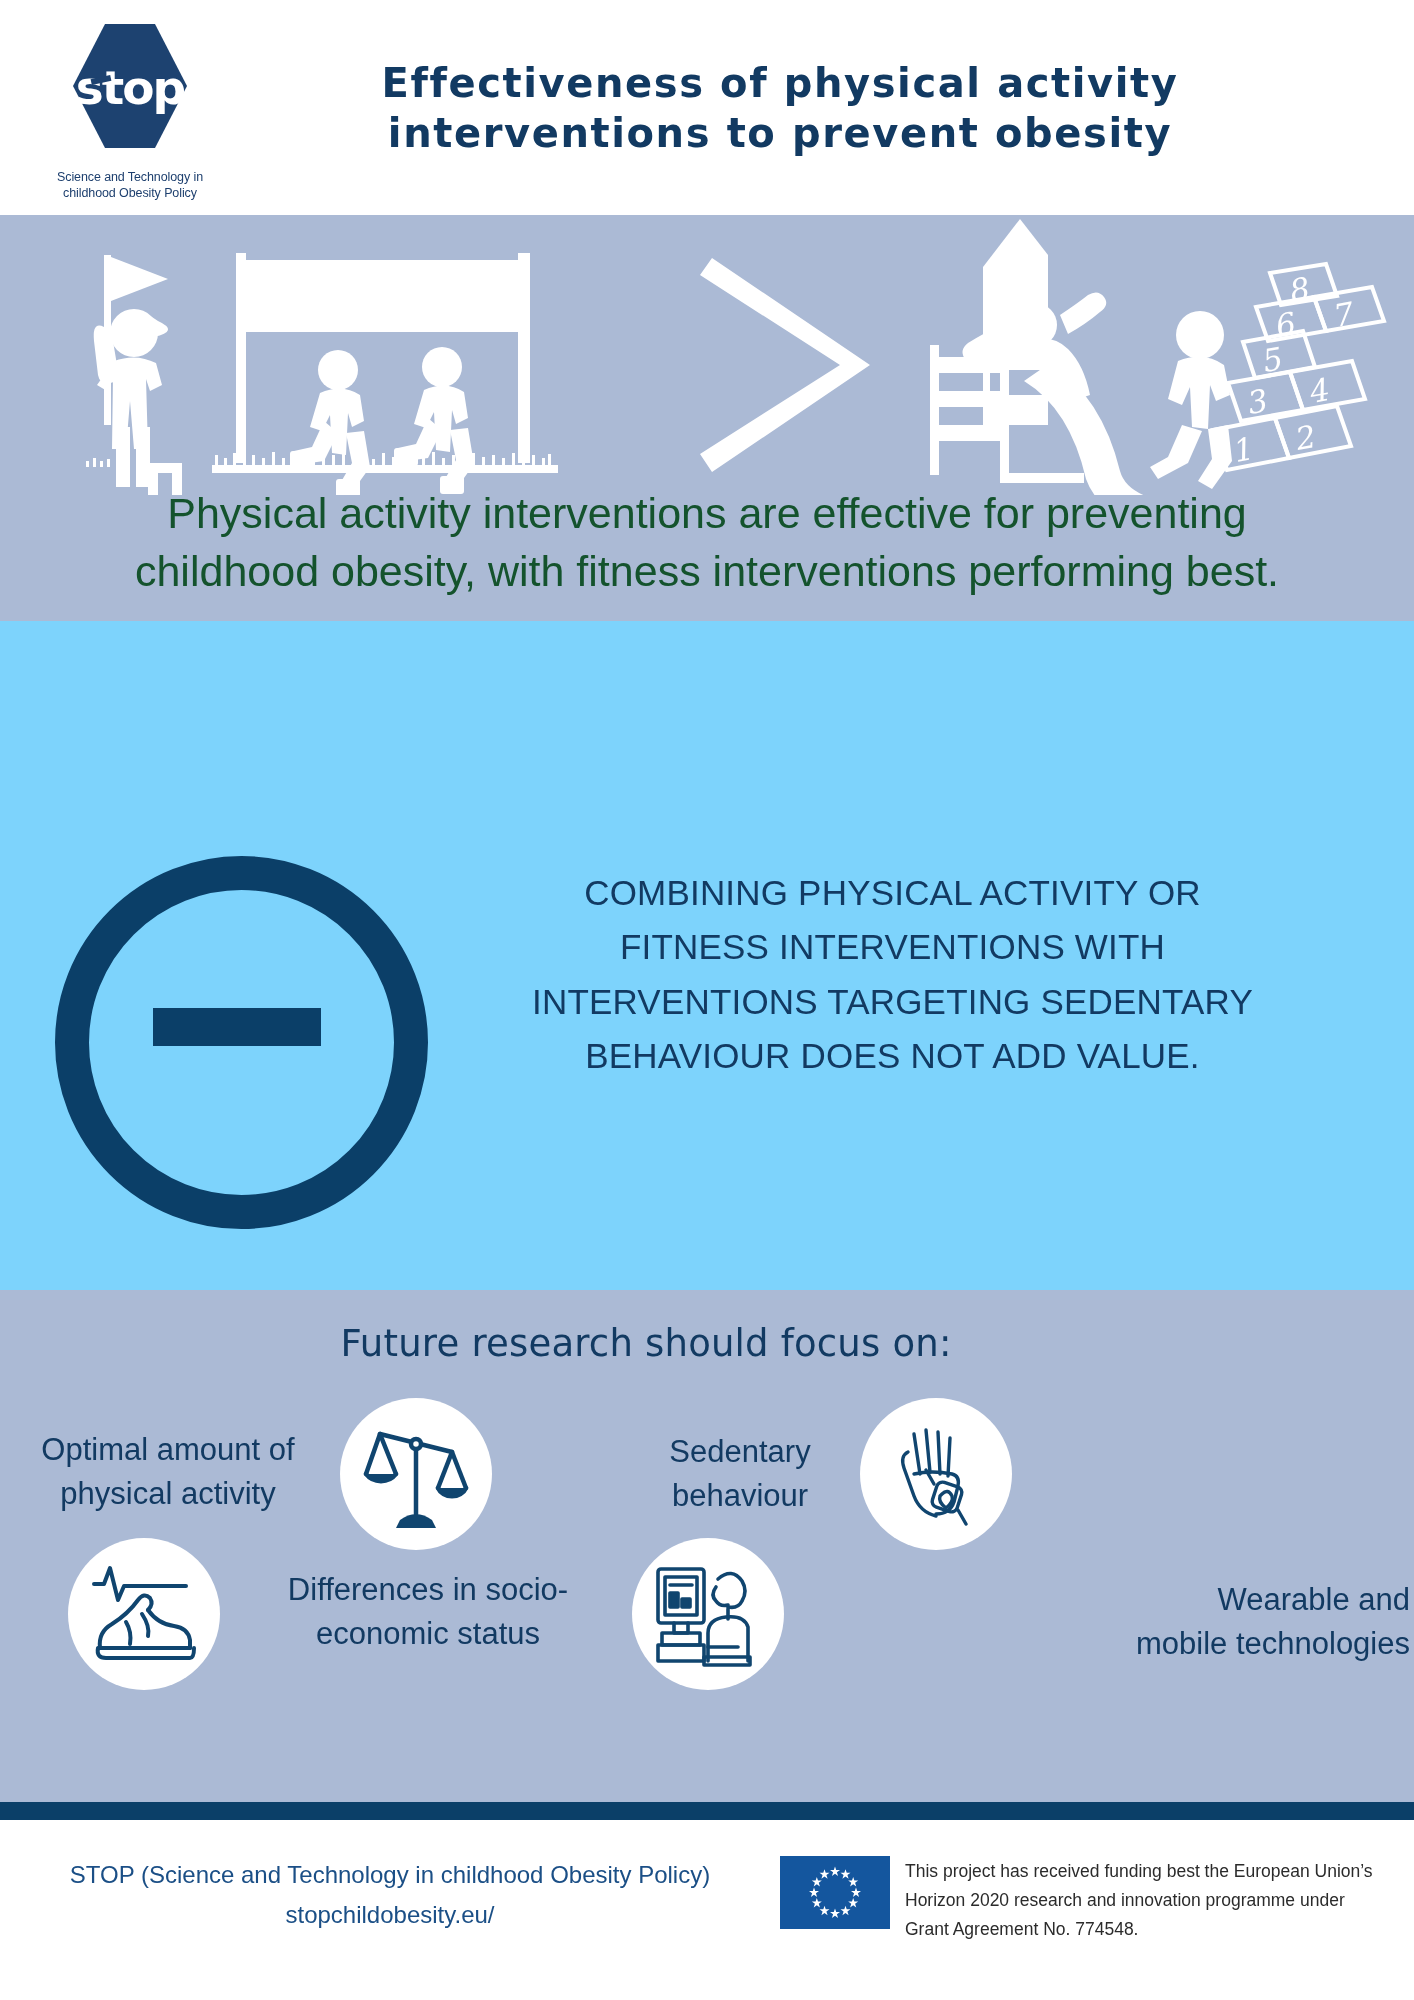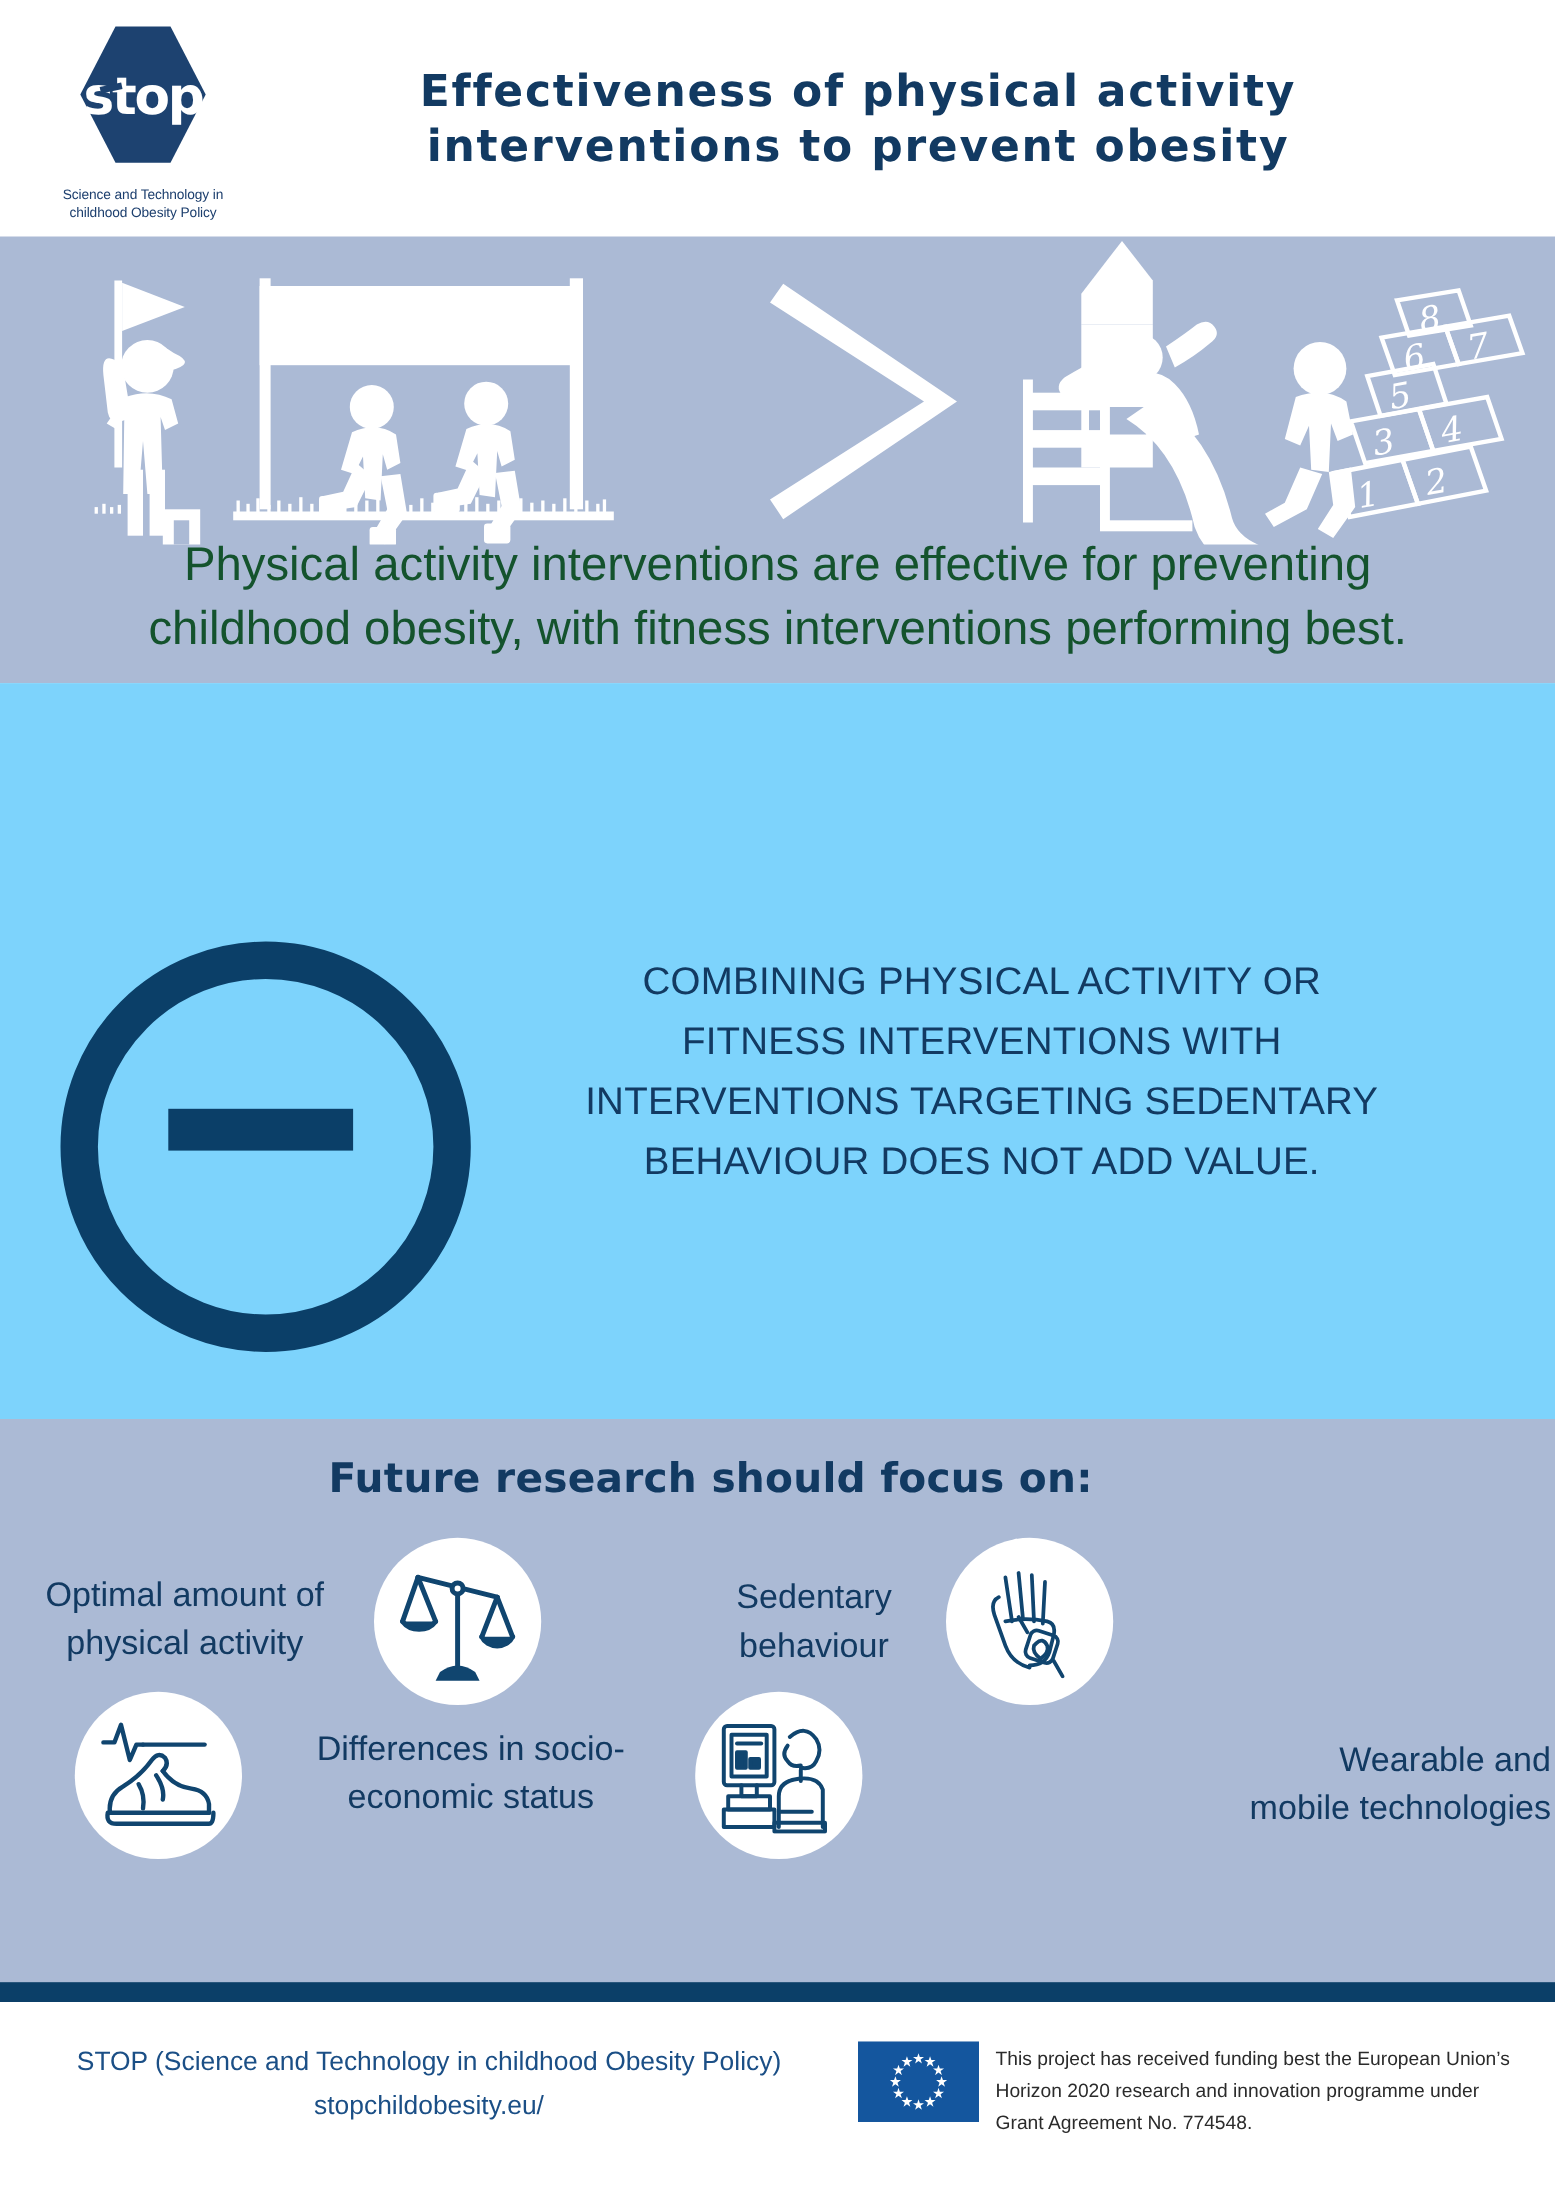--- a/index.html
+++ b/index.html
@@ -83,21 +83,21 @@
   }
 
   
   .band-future{
     position:absolute;left:0;top:1290px;width:1414px;height:530px;
     background:#abbad5;
   }
   .future-title{
     position:absolute;left:0;top:32px;width:1292px;
     text-align:center;color:#123a62;
-    font-size:37px;font-weight:bold;letter-spacing:0.2px;
+    font-size:37px;font-weight:normal;letter-spacing:0.2px;
     font-family:"DejaVu Sans", sans-serif;
   }
   .fr-item{position:absolute;}
   .fr-label{
     color:#123a62;font-size:31px;line-height:1.42;
     font-family:"Liberation Sans", sans-serif;
   }
   .fr-circle{
     width:152px;height:152px;border-radius:50%;
     background:#ffffff;

